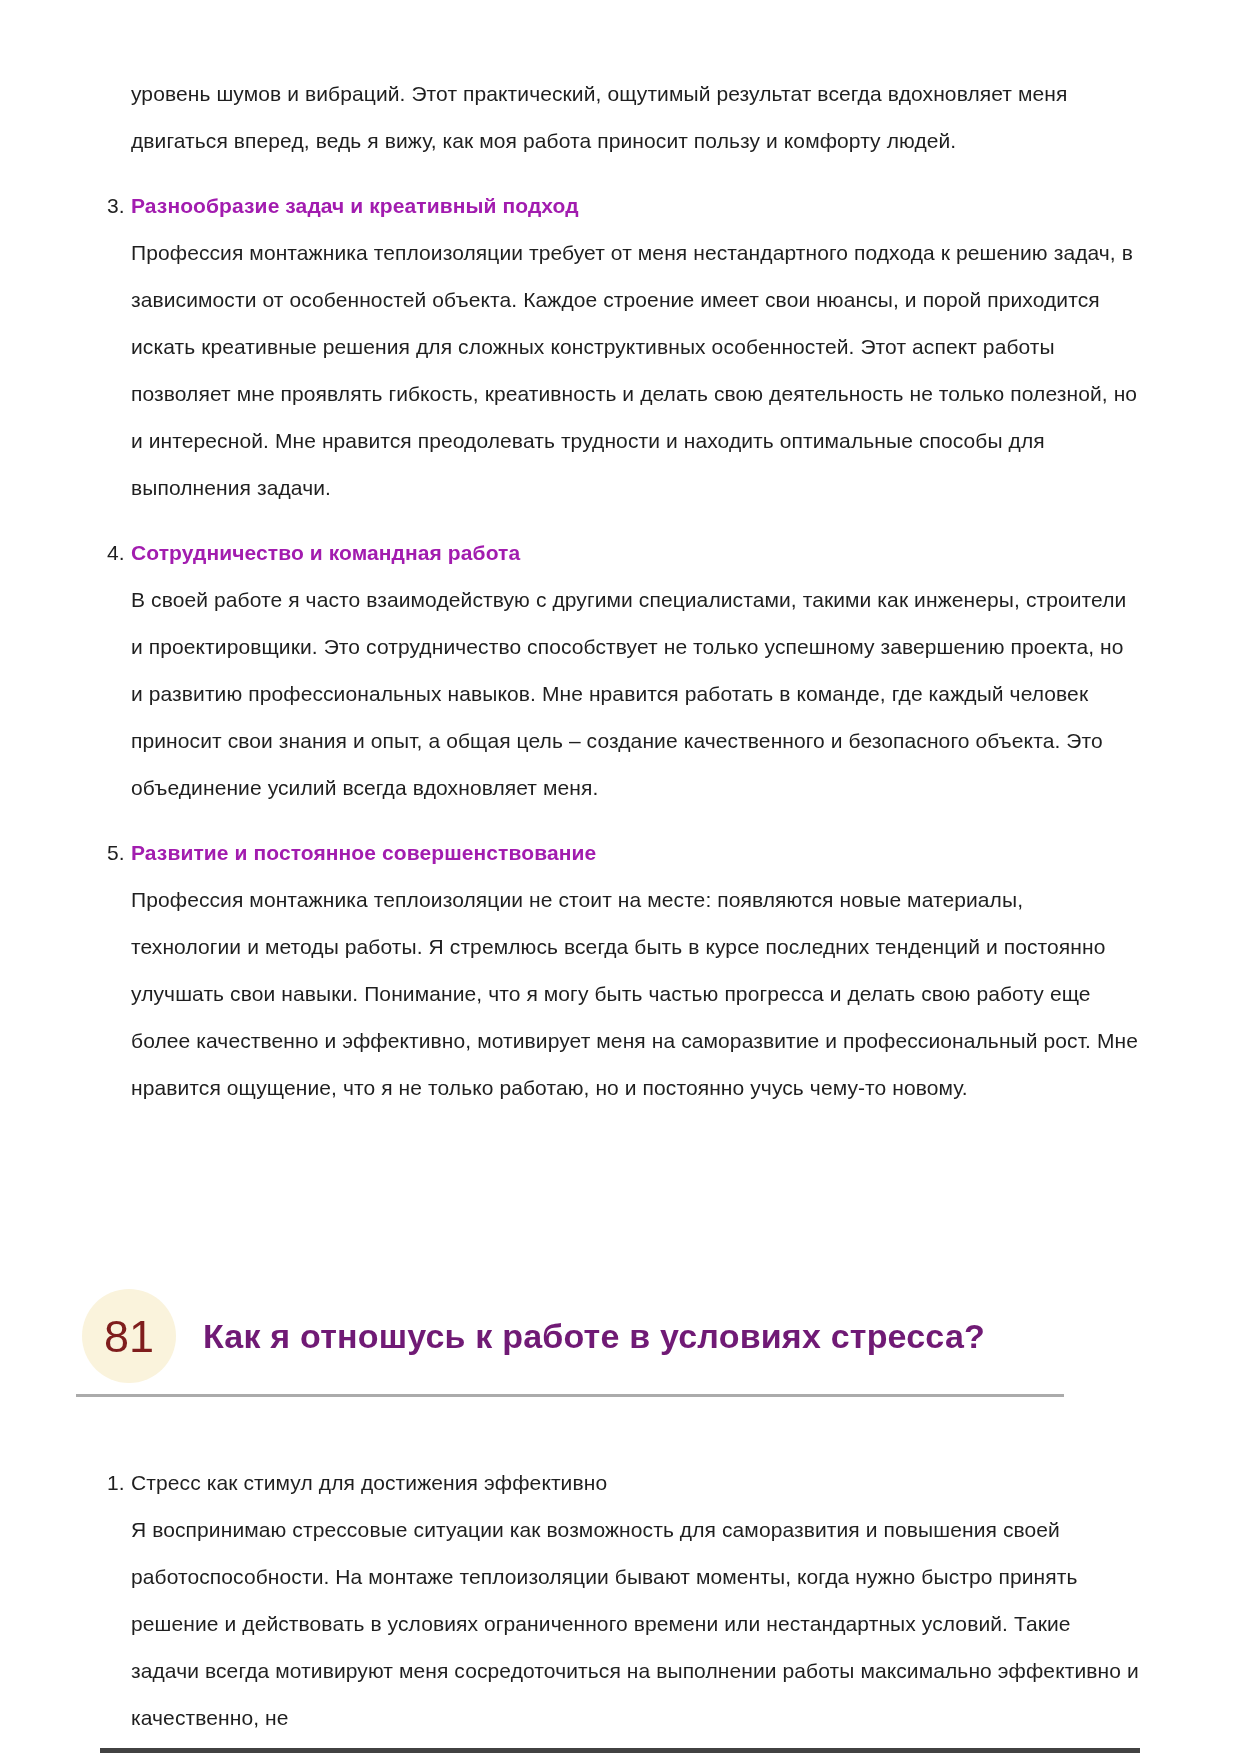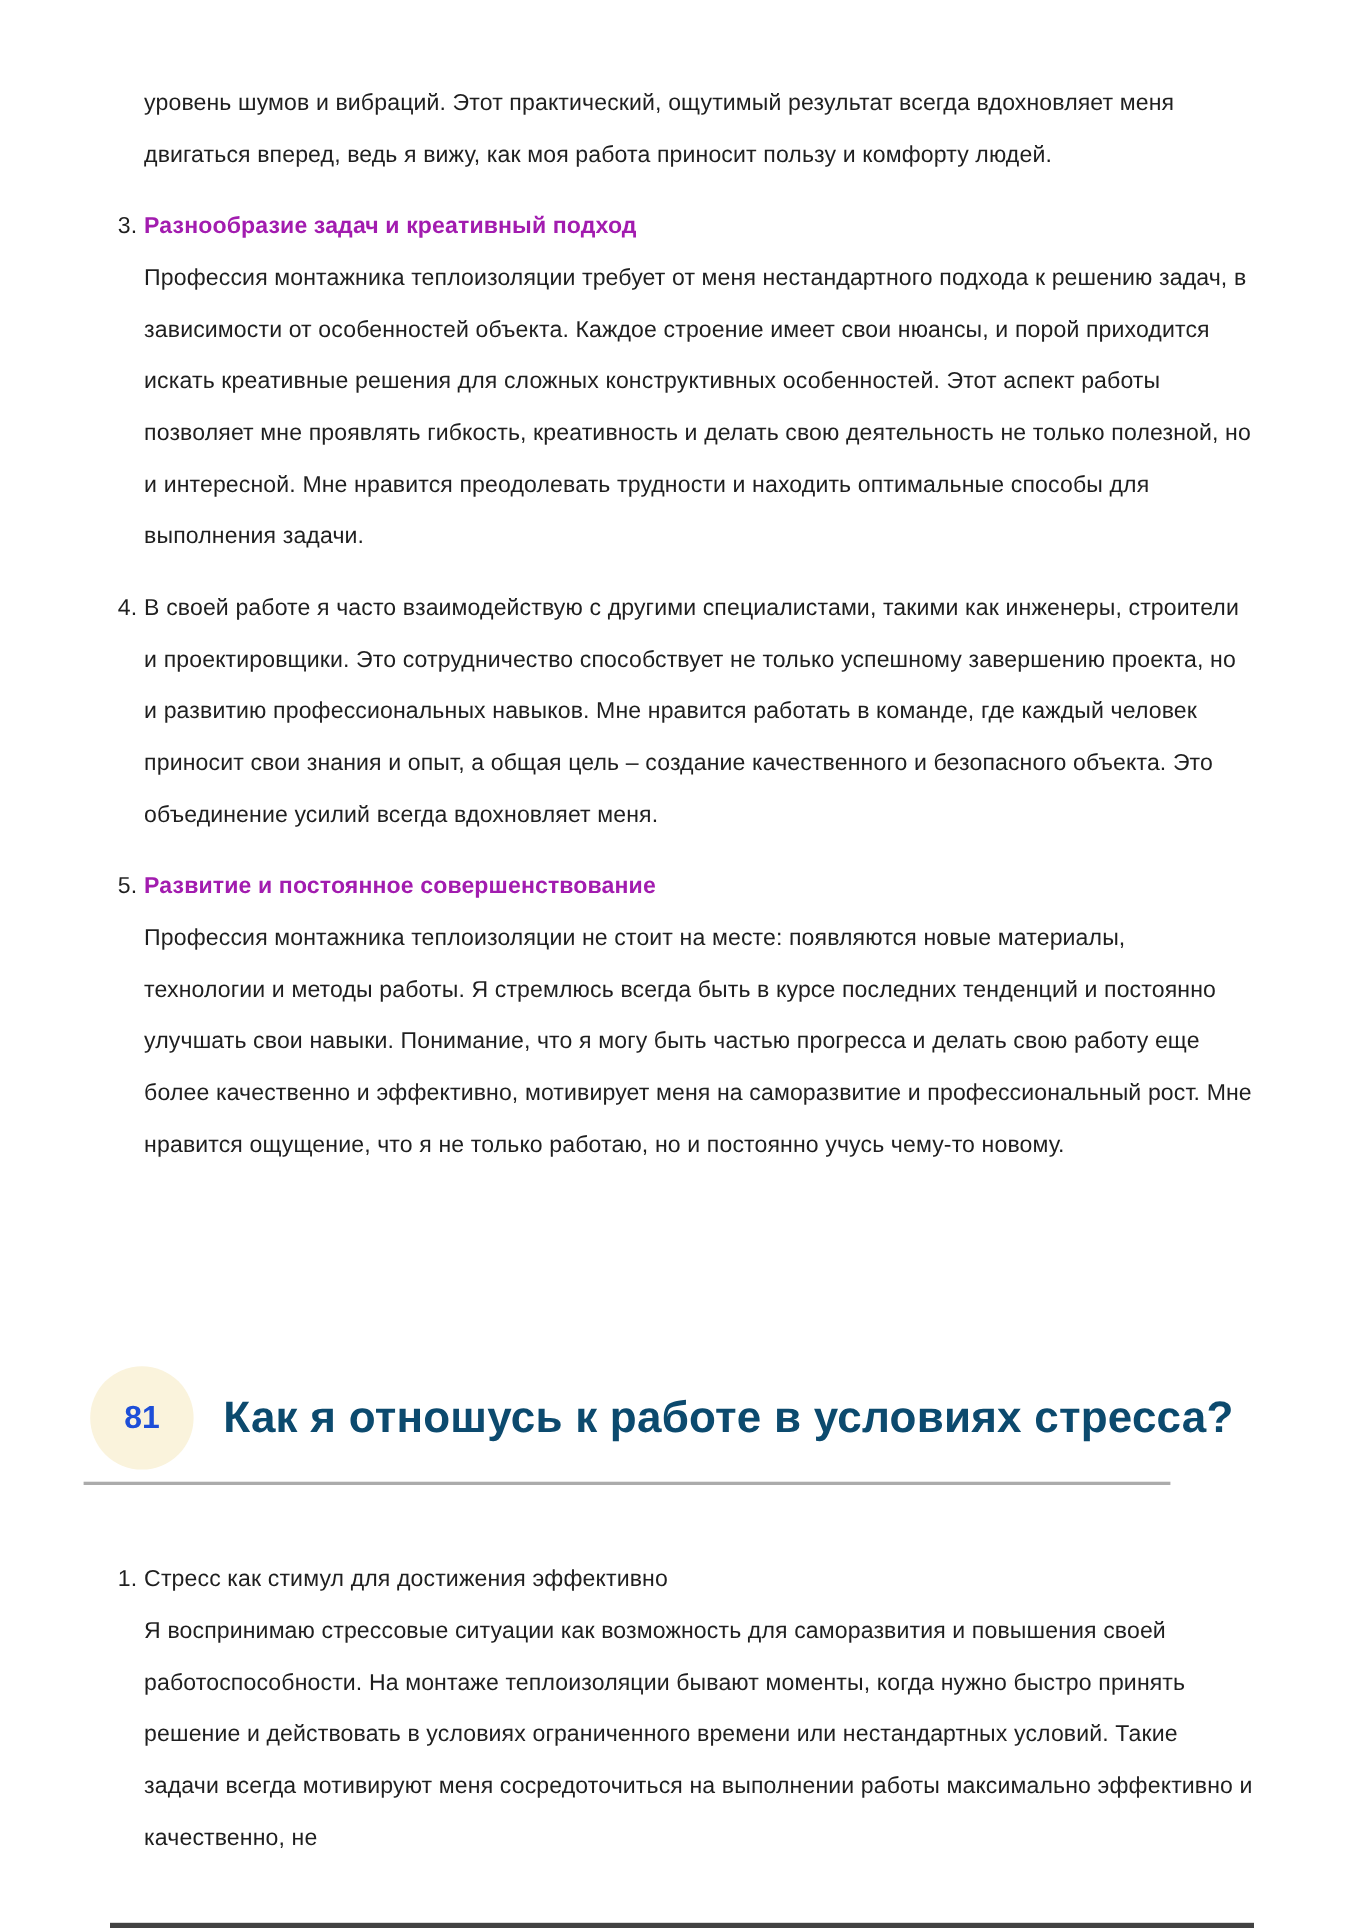--- a/index.html
+++ b/index.html
@@ -59,30 +59,30 @@
     width: 94px;
     height: 94px;
     border-radius: 50%;
     background: #faf3dc;
     display: flex;
     align-items: center;
     justify-content: center;
     flex: 0 0 94px;
   }
   .question-badge .question-number {
-    font-size: 29px;
-    font-weight: 700;
-    color: #1d4ed8;
+    font-size: 45px;
+    font-weight: 400;
+    color: #7f1d1d;
     line-height: 1;
   }
   .question-title {
     margin: 0 0 0 27px;
-    font-size: 40px;
+    font-size: 34px;
     font-weight: 700;
-    color: #0c4a6e;
+    color: #701a75;
     letter-spacing: 0.2px;
   }
   .section-divider {
     border: none;
     border-top: 3px solid #ababab;
     margin: 11px 75px 0 -31px;
   }
   .answer-block {
     margin-top: 62px;
   }
@@ -106,20 +106,21 @@
     <li class="num-item body-text">
       <span class="item-number">3.</span>
       <div class="item-content">
         <div class="item-title-bold">Разнообразие задач и креативный подход</div>
         <div class="item-body">Профессия монтажника теплоизоляции требует от меня нестандартного подхода к решению задач, в зависимости от особенностей объекта. Каждое строение имеет свои нюансы, и порой приходится искать креативные решения для сложных конструктивных особенностей. Этот аспект работы позволяет мне проявлять гибкость, креативность и делать свою деятельность не только полезной, но и интересной. Мне нравится преодолевать трудности и находить оптимальные способы для выполнения задачи.</div>
       </div>
     </li>
     <li class="num-item body-text">
       <span class="item-number">4.</span>
       <div class="item-content">
+        <div class="item-title-bold">Сотрудничество и командная работа</div>
         <div class="item-body">В своей работе я часто взаимодействую с другими специалистами, такими как инженеры, строители и проектировщики. Это сотрудничество способствует не только успешному завершению проекта, но и развитию профессиональных навыков. Мне нравится работать в команде, где каждый человек приносит свои знания и опыт, а общая цель – создание качественного и безопасного объекта. Это объединение усилий всегда вдохновляет меня.</div>
       </div>
     </li>
     <li class="num-item body-text">
       <span class="item-number">5.</span>
       <div class="item-content">
         <div class="item-title-bold">Развитие и постоянное совершенствование</div>
         <div class="item-body">Профессия монтажника теплоизоляции не стоит на месте: появляются новые материалы, технологии и методы работы. Я стремлюсь всегда быть в курсе последних тенденций и постоянно улучшать свои навыки. Понимание, что я могу быть частью прогресса и делать свою работу еще более качественно и эффективно, мотивирует меня на саморазвитие и профессиональный рост. Мне нравится ощущение, что я не только работаю, но и постоянно учусь чему-то новому.</div>
       </div>
     </li>

